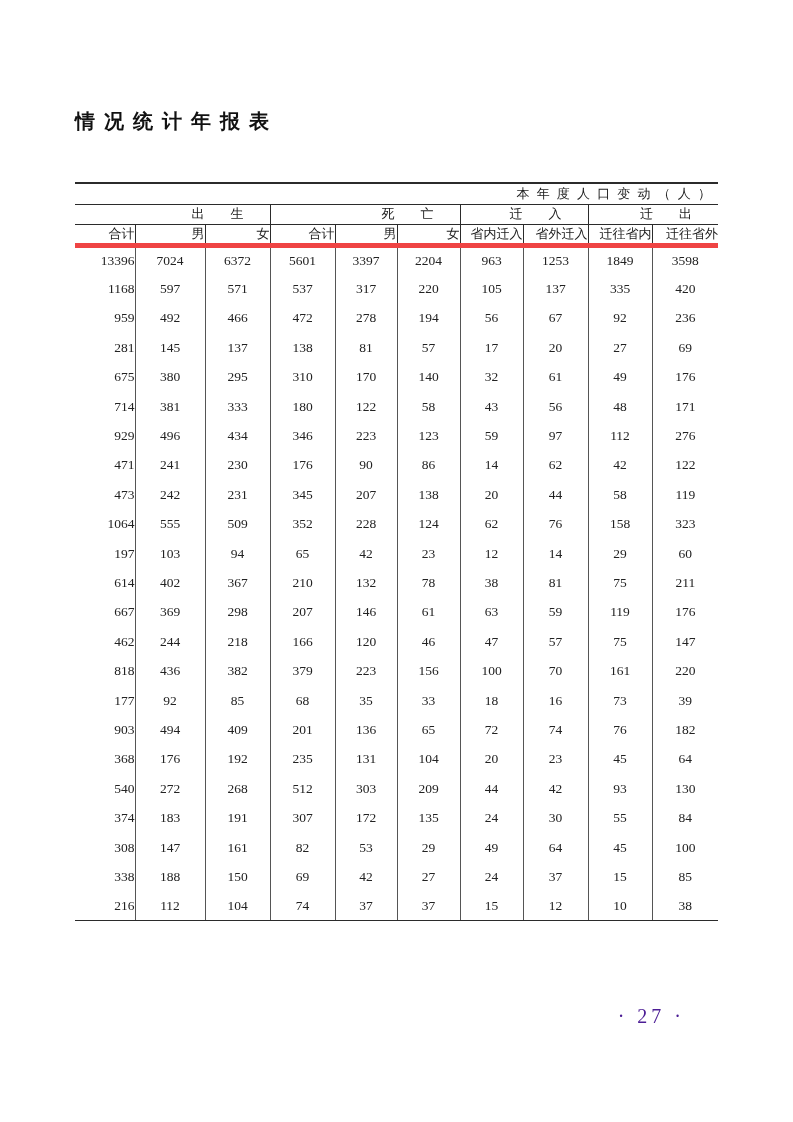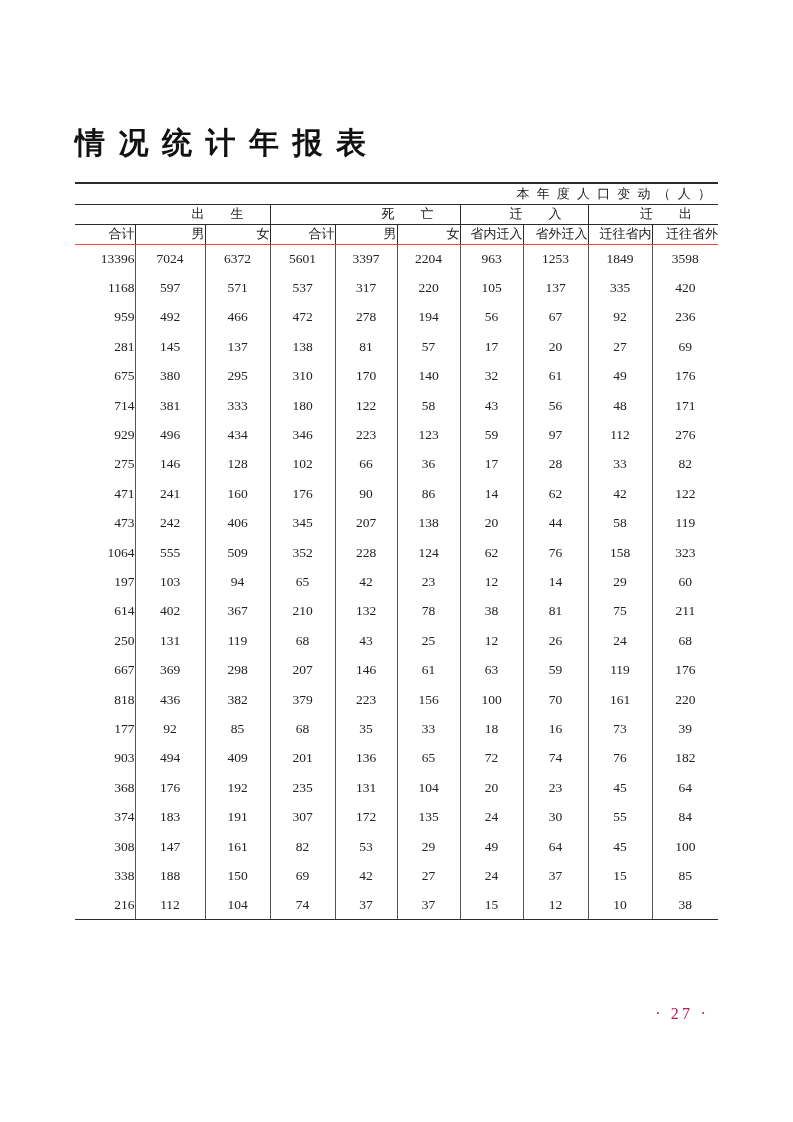--- a/index.html
+++ b/index.html
@@ -10,22 +10,22 @@
     height: 1122px;
     background: #ffffff;
     font-family: "Liberation Serif", "DejaVu Serif", serif;
     color: #1c1c1c;
     overflow: hidden;
     margin: 0 auto;
   }
   .title {
     position: absolute;
     left: 75px;
-    top: 123px;
-    font-size: 30px;
+    top: 108px;
+    font-size: 20px;
     font-weight: bold;
     letter-spacing: 0.45em;
     white-space: nowrap;
     color: #111;
   }
   .tablewrap {
     position: absolute;
     left: 75px;
     top: 182px;
     width: 643px;
@@ -52,41 +52,41 @@
   .group-cell {
     border-bottom: 1px solid #2b2b2b;
     height: 20px;
     letter-spacing: 2em;
     padding-left: 2em;
     white-space: nowrap;
     overflow: hidden;
   }
   .group-cell + .group-cell { border-left: 1px solid #2b2b2b; margin-top: 28px; }
   .col-cell {
-    border-bottom: 1px solid #ef4444;
+    border-bottom: 5px solid #ef4444;
     height: 20px;
   }
   .col-cell + .col-cell { border-left: 1px solid #2b2b2b; }
   tbody td {
     text-align: center;
     vertical-align: middle;
     height: 29.4px;
     font-size: 13.5px;
     color: #222;
     border-left: 1px solid #555;
   }
   tbody td:first-child { border-left: none; text-align: right; }
   tbody tr:last-child td { border-bottom: 1.5px solid #2b2b2b; }
   .pagenum {
     position: absolute;
     top: 1005px;
-    right: 84px;
-    font-size: 16px;
+    right: 108px;
+    font-size: 20px;
     letter-spacing: 0.2em;
-    color: #be185d;
+    color: #4c1d95;
   }
 </style>
 </head>
 <body>
 
 <div class="page">
 
   <h1 class="title">情况统计年报表</h1>
 
   <div class="tablewrap">
@@ -205,47 +205,35 @@
             <td>434</td>
             <td>346</td>
             <td>223</td>
             <td>123</td>
             <td>59</td>
             <td>97</td>
             <td>112</td>
             <td>276</td>
           </tr>
           <tr>
-            <td>275</td>
-            <td>146</td>
-            <td>128</td>
-            <td>102</td>
-            <td>66</td>
-            <td>36</td>
-            <td>17</td>
-            <td>28</td>
-            <td>33</td>
-            <td>82</td>
-          </tr>
-          <tr>
             <td>471</td>
             <td>241</td>
-            <td>160</td>
+            <td>230</td>
             <td>176</td>
             <td>90</td>
             <td>86</td>
             <td>14</td>
             <td>62</td>
             <td>42</td>
             <td>122</td>
           </tr>
           <tr>
             <td>473</td>
             <td>242</td>
-            <td>406</td>
+            <td>231</td>
             <td>345</td>
             <td>207</td>
             <td>138</td>
             <td>20</td>
             <td>44</td>
             <td>58</td>
             <td>119</td>
           </tr>
           <tr>
             <td>1064</td>
@@ -277,44 +265,44 @@
             <td>367</td>
             <td>210</td>
             <td>132</td>
             <td>78</td>
             <td>38</td>
             <td>81</td>
             <td>75</td>
             <td>211</td>
           </tr>
           <tr>
-            <td>250</td>
-            <td>131</td>
-            <td>119</td>
-            <td>68</td>
-            <td>43</td>
-            <td>25</td>
-            <td>12</td>
-            <td>26</td>
-            <td>24</td>
-            <td>68</td>
-          </tr>
-          <tr>
             <td>667</td>
             <td>369</td>
             <td>298</td>
             <td>207</td>
             <td>146</td>
             <td>61</td>
             <td>63</td>
             <td>59</td>
             <td>119</td>
             <td>176</td>
           </tr>
           <tr>
+            <td>462</td>
+            <td>244</td>
+            <td>218</td>
+            <td>166</td>
+            <td>120</td>
+            <td>46</td>
+            <td>47</td>
+            <td>57</td>
+            <td>75</td>
+            <td>147</td>
+          </tr>
+          <tr>
             <td>818</td>
             <td>436</td>
             <td>382</td>
             <td>379</td>
             <td>223</td>
             <td>156</td>
             <td>100</td>
             <td>70</td>
             <td>161</td>
             <td>220</td>
@@ -349,20 +337,32 @@
             <td>192</td>
             <td>235</td>
             <td>131</td>
             <td>104</td>
             <td>20</td>
             <td>23</td>
             <td>45</td>
             <td>64</td>
           </tr>
           <tr>
+            <td>540</td>
+            <td>272</td>
+            <td>268</td>
+            <td>512</td>
+            <td>303</td>
+            <td>209</td>
+            <td>44</td>
+            <td>42</td>
+            <td>93</td>
+            <td>130</td>
+          </tr>
+          <tr>
             <td>374</td>
             <td>183</td>
             <td>191</td>
             <td>307</td>
             <td>172</td>
             <td>135</td>
             <td>24</td>
             <td>30</td>
             <td>55</td>
             <td>84</td>

